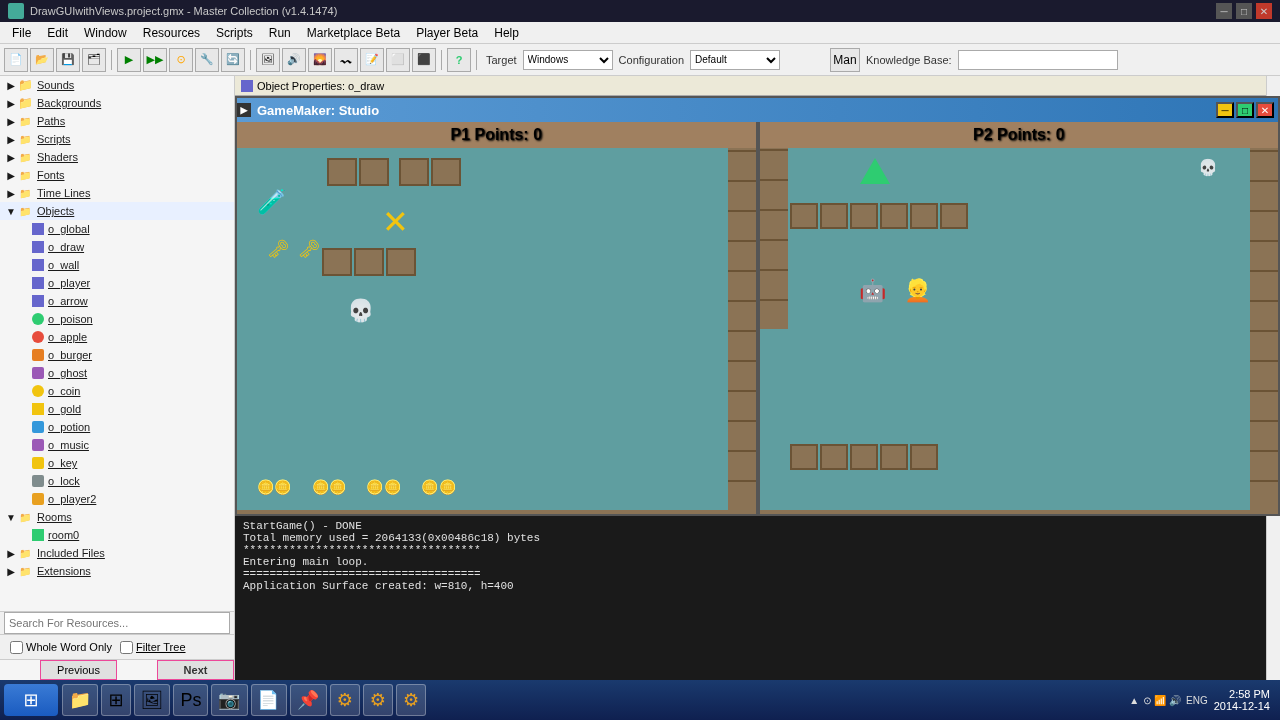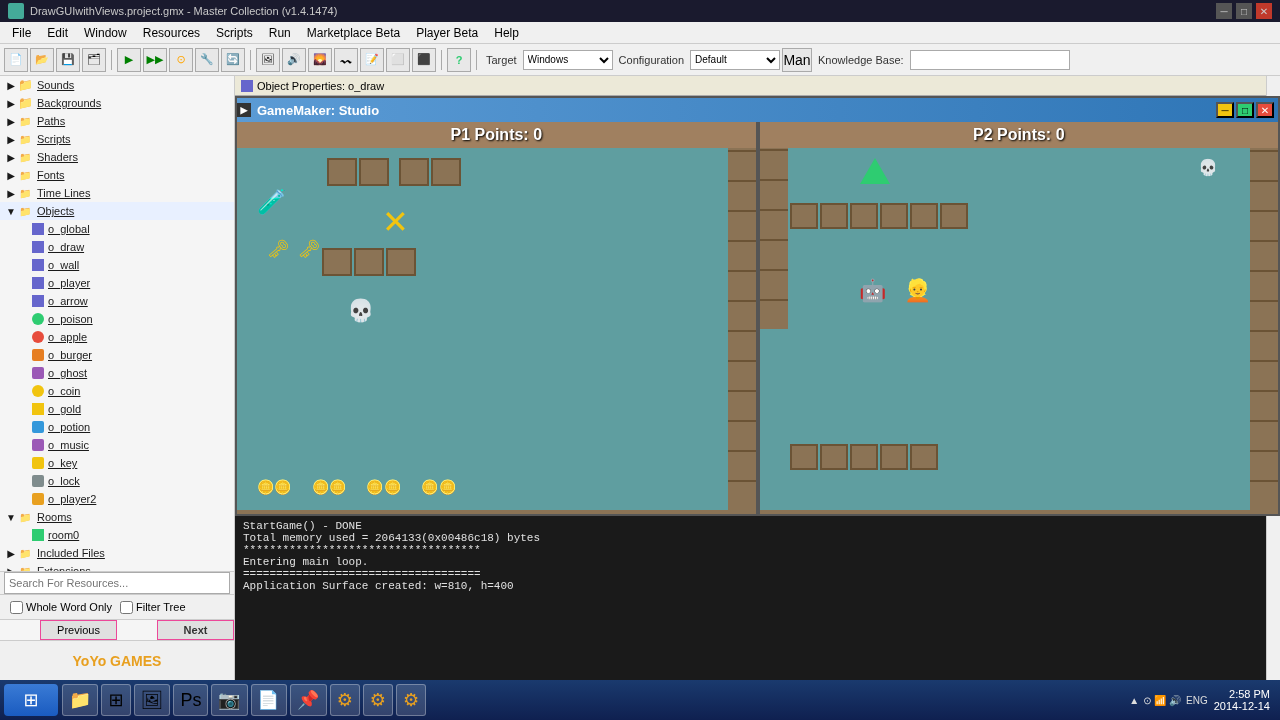--- a/index.html
+++ b/index.html
@@ -99,21 +99,21 @@
       position: relative;
       overflow: hidden;
     }
     .game-panel-divider { width: 4px; background: #555; }
     .game-header {
       background: #a08060;
       text-align: center;
       padding: 4px 0;
       font-size: 16px;
       font-weight: bold;
-      color: #ffffff;
+      color: #000000;
       text-shadow: 1px 1px 2px #000;
     }
     .game-field {
       background: #5f9ea0;
       width: 100%;
       height: calc(100% - 30px);
       position: relative;
       overflow: hidden;
     }
 
@@ -319,21 +319,21 @@
     <button class="tb-btn" style="color:#2ecc71; font-weight:bold;">?</button>
     <div class="tb-sep"></div>
     <span class="tb-label">Target</span>
     <select class="tb-select">
       <option>Windows</option>
     </select>
     <span class="tb-label">Configuration</span>
     <select class="tb-select">
       <option>Default</option>
     </select>
-    <button class="tb-btn" style="font-size:14px; width:30px;">Man</button>
+    <button class="tb-btn" style="font-size:12px; width:30px;margin-left:48px;">Man</button>
     <span class="tb-label">Knowledge Base:</span>
     <input type="text" style="height: 20px; width: 160px; border: 1px solid rgb(170, 170, 170); font-size: 11px; padding: 0px 4px;">
   </div>
 
   <div class="content-row" style="flex:1; overflow:hidden; position:relative;">
 
     <div class="left-col">
       <div style="flex:1; overflow-y:auto;">
 
         <div class="tree-item">
@@ -474,31 +474,28 @@
       </div>
 
       <div class="search-bar">
         <input class="search-input" type="text" placeholder="Search For Resources..." style="">
       </div>
       <div class="search-options">
         <label style="display:flex;align-items:center;gap:3px;cursor:pointer;">
           <input type="checkbox" style="">
           <span>Whole Word Only</span>
         </label>
-        <label style="display:flex;align-items:center;gap:3px;cursor:pointer;">
+        <label style="display:flex;align-items:center;gap:3px;cursor:pointer;text-decoration:underline;">
           <input type="checkbox" style="">
           <span>Filter Tree</span>
         </label>
       </div>
       <div style="display:flex; border-top:1px solid #ccc;">
         <button class="nav-btn">Previous</button>
         <button class="nav-btn" style="font-weight:bold; color:#333;">Next</button>
-      </div>
-      <div class="yoyo-bar">
-        <span class="yoyo-logo">YoYo GAMES</span>
       </div>
     </div>
 
     <div class="center-right">
 
       <div style="height:20px; background:#ece9d8; border-bottom:1px solid #aaa; display:flex; align-items:center; padding:0 6px; font-size:11px;">
         <span style="width:12px; height:12px; background:#6666cc; display:inline-block; margin-right:4px;"></span>
         <span>Object Properties: o_draw</span>
       </div>
 

